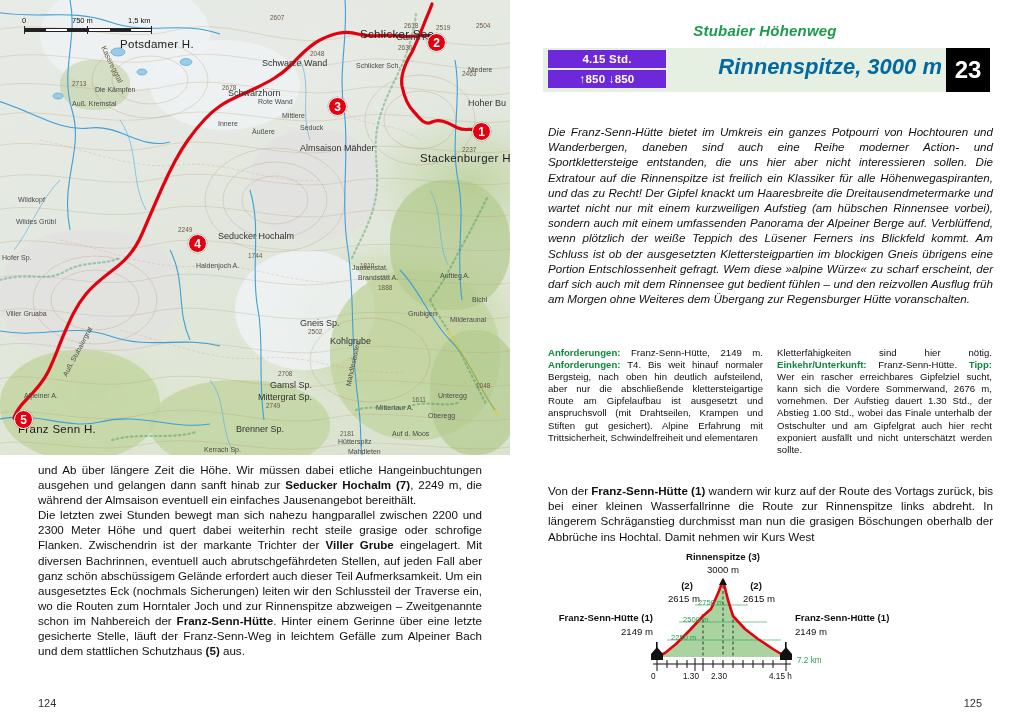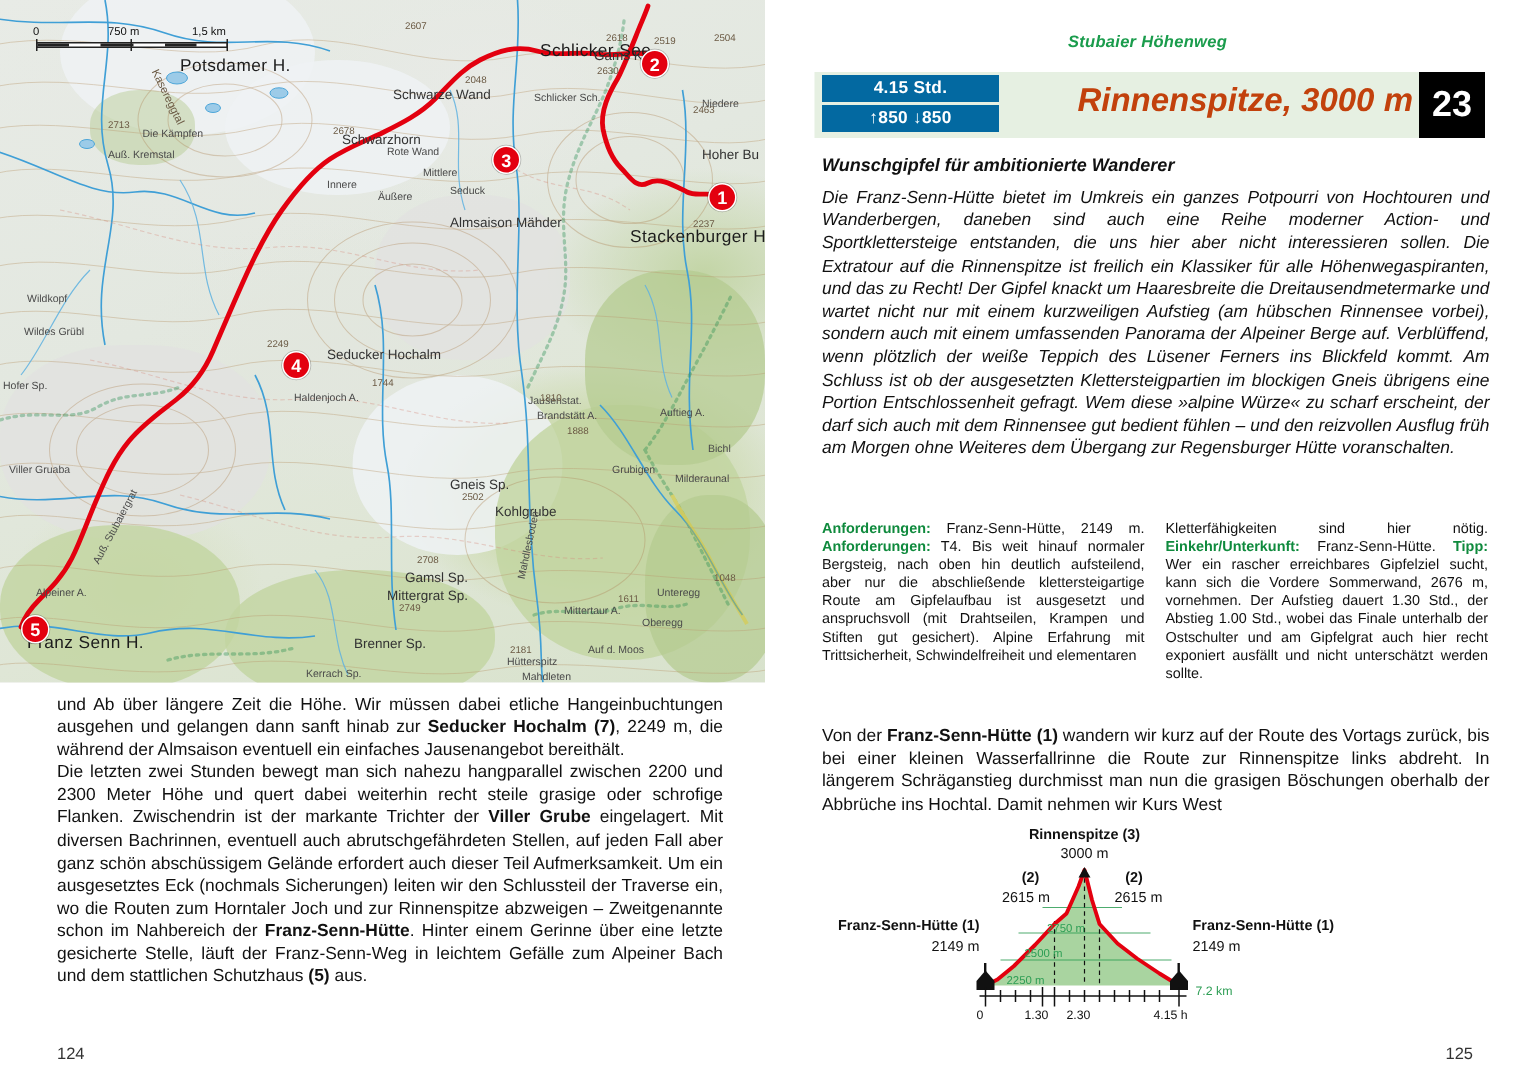--- a/index.html
+++ b/index.html
@@ -99,42 +99,42 @@
   }
   .folio.l { left:38px; top:697px; }
   .folio.r { right:38px; top:697px; }
 
   
   .right-page { position:absolute; left:510px; top:0; width:510px; height:727px; background:#fff; }
 
   .runhead {
     position:absolute; left:0; right:0; top:22px;
     text-align:center;
-    font-size:11px; font-style:italic; font-weight:bold;
+    font-size:15px; font-style:italic; font-weight:bold;
     color:#1a9c4c; letter-spacing:.2px;
   }
 
   .headerband {
     position:absolute; left:33px; top:48px; width:447px; height:44px;
     background:#e6f0e2;
   }
   .badges { position:absolute; left:38px; top:50px; width:120px; }
   .badge {
-    width:118px; height:18px; background:#0369a1;
+    width:118px; height:18px; background:#6d28d9;
     color:#fff; font-size:11.5px; font-weight:bold;
     display:flex; align-items:center; justify-content:center;
     font-family:"Liberation Sans", sans-serif;
     letter-spacing:.2px;
   }
   .badge.second { margin-top:2px; }
 
   .tour-title {
     position:absolute; right:78px; top:54px;
     font-size:22px; font-weight:bold; font-style:italic;
-    color:#c2410c; letter-spacing:0px; text-align:right;
+    color:#0369a1; letter-spacing:0px; text-align:right;
     font-family:"Liberation Sans", sans-serif;
   }
   .tour-num {
     position:absolute; right:30px; top:48px;
     width:44px; height:44px; background:#000; color:#fff;
     font-size:24px; font-weight:bold;
     display:flex; align-items:center; justify-content:center;
     font-family:"Liberation Sans", sans-serif;
   }
 
@@ -163,21 +163,21 @@
 
   .profile {
     position:absolute; left:33px; top:552px; width:450px; height:135px;
   }
   .prof-lbl {
     position:absolute; font-family:"Liberation Sans", sans-serif;
     color:#111; white-space:nowrap; text-align:center;
   }
   .prof-lbl.name { font-size:9.6px; font-weight:bold; }
   .prof-lbl.alt  { font-size:9.6px; font-weight:normal; }
-  .prof-green { position:absolute; font-size:7.6px; color:#2e9e55; white-space:nowrap;margin-top:16px; }
+  .prof-green { position:absolute; font-size:7.6px; color:#2e9e55; white-space:nowrap; }
   .prof-axis-lbl { position:absolute; font-size:8.2px; color:#111; white-space:nowrap; }
   .prof-dist { position:absolute; font-size:8.2px; color:#2e9e55; font-weight:normal; white-space:nowrap; }
 </style>
 </head>
 <body>
 
 <div class="page">
 
   <div class="left-page">
 
@@ -394,21 +394,20 @@
     <div class="headerband"></div>
 
     <div class="badges">
       <div class="badge">4.15 Std.</div>
       <div class="badge second">↑850 ↓850</div>
     </div>
 
     <div class="tour-title">Rinnenspitze, 3000 m</div>
     <div class="tour-num">23</div>
 
-    <div class="subtitle">Wunschgipfel für ambitionierte Wanderer</div>
     <div class="lead">Die Franz-Senn-Hütte bietet im Umkreis ein ganzes Potpourri von Hochtouren und Wanderbergen, daneben sind auch eine Reihe moderner Action- und Sportklettersteige entstanden, die uns hier aber nicht interessieren sollen. Die Extratour auf die Rinnenspitze ist freilich ein Klassiker für alle Höhenwegaspiranten, und das zu Recht! Der Gipfel knackt um Haaresbreite die Dreitausendmetermarke und wartet nicht nur mit einem kurzweiligen Aufstieg (am hübschen Rinnensee vorbei), sondern auch mit einem umfassenden Panorama der Alpeiner Berge auf. Verblüffend, wenn plötzlich der weiße Teppich des Lüsener Ferners ins Blickfeld kommt. Am Schluss ist ob der ausgesetzten Klettersteigpartien im blockigen Gneis übrigens eine Portion Entschlossenheit gefragt. Wem diese »alpine Würze« zu scharf erscheint, der darf sich auch mit dem Rinnensee gut bedient fühlen – und den reizvollen Ausflug früh am Morgen ohne Weiteres dem Übergang zur Regensburger Hütte voranschalten.</div>
 
     <div class="factcols">
       <div class="factcol">
         <span class="fact-key">Anforderungen:</span><span> Franz-Senn-Hütte, 2149 m.</span>
         <span class="fact-key">Anforderungen:</span><span> T4. Bis weit hinauf normaler Bergsteig, nach oben hin deutlich aufsteilend, aber nur die abschließende klettersteigartige Route am Gipfelaufbau ist ausgesetzt und anspruchsvoll (mit Drahtseilen, Krampen und Stiften gut gesichert). Alpine Erfahrung mit Trittsicherheit, Schwindelfreiheit und elementaren</span>
       </div>
       <div class="factcol">
         <span>Kletterfähigkeiten sind hier nötig.</span>
         <span class="fact-key">Einkehr/Unterkunft:</span><span> Franz-Senn-Hütte.</span>

